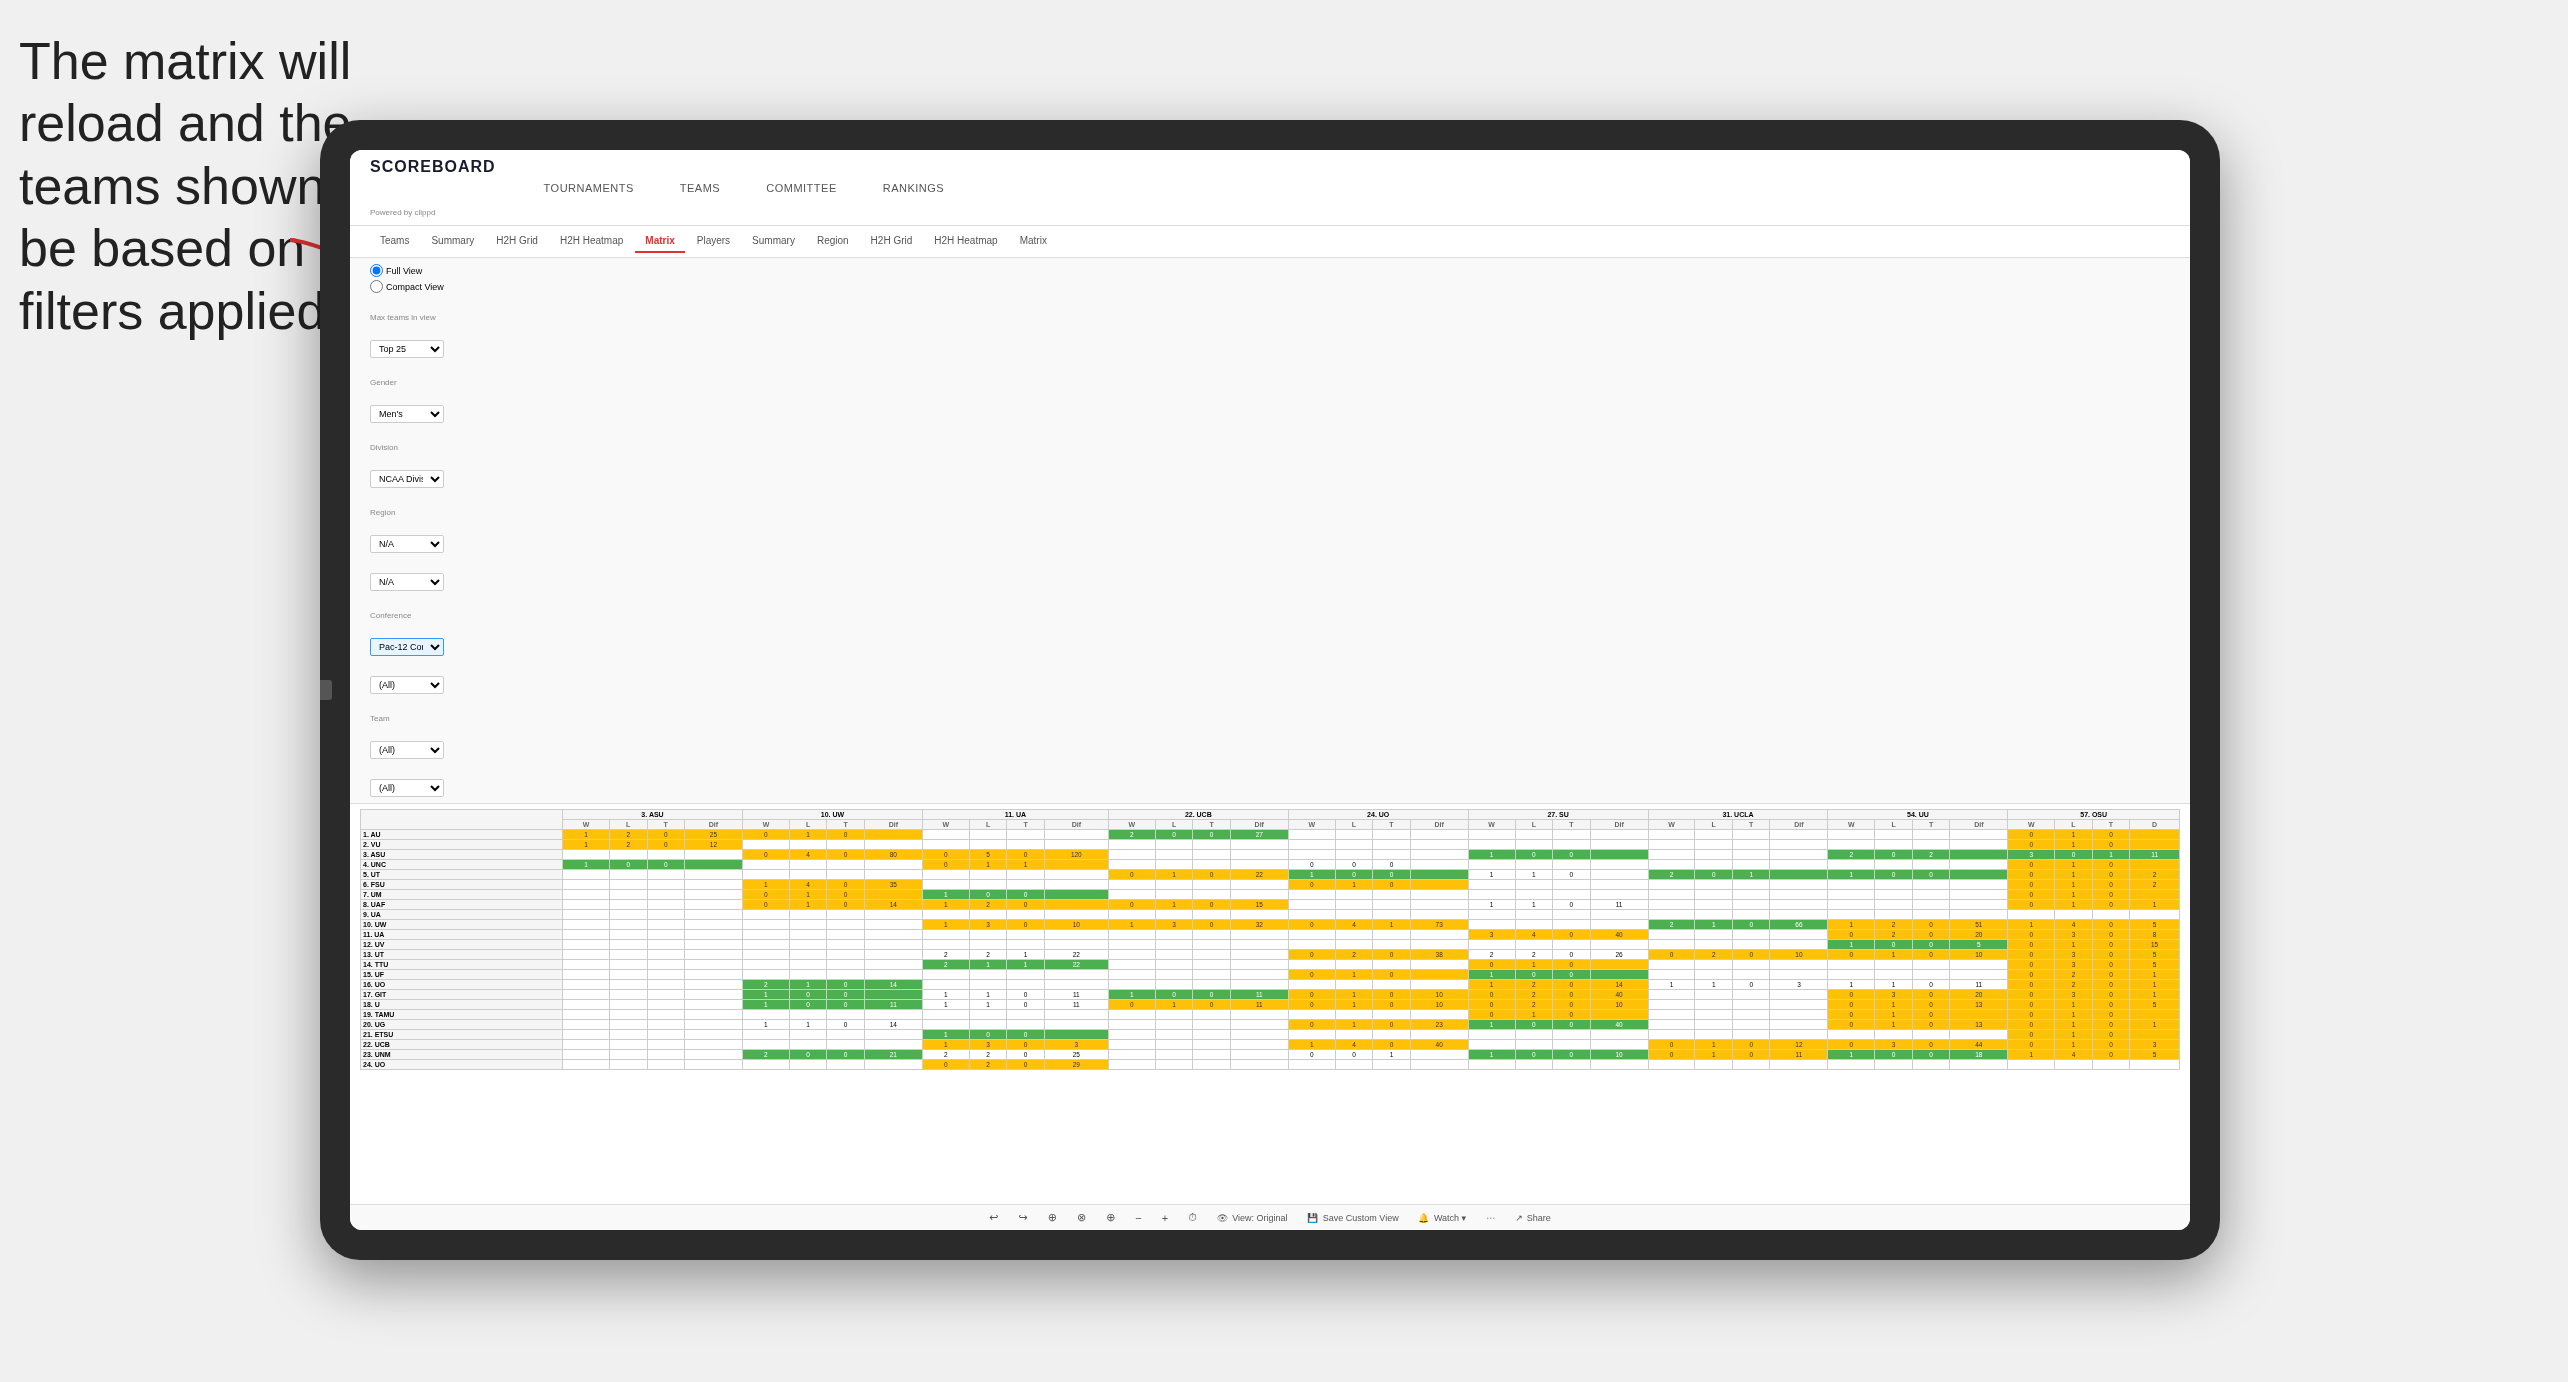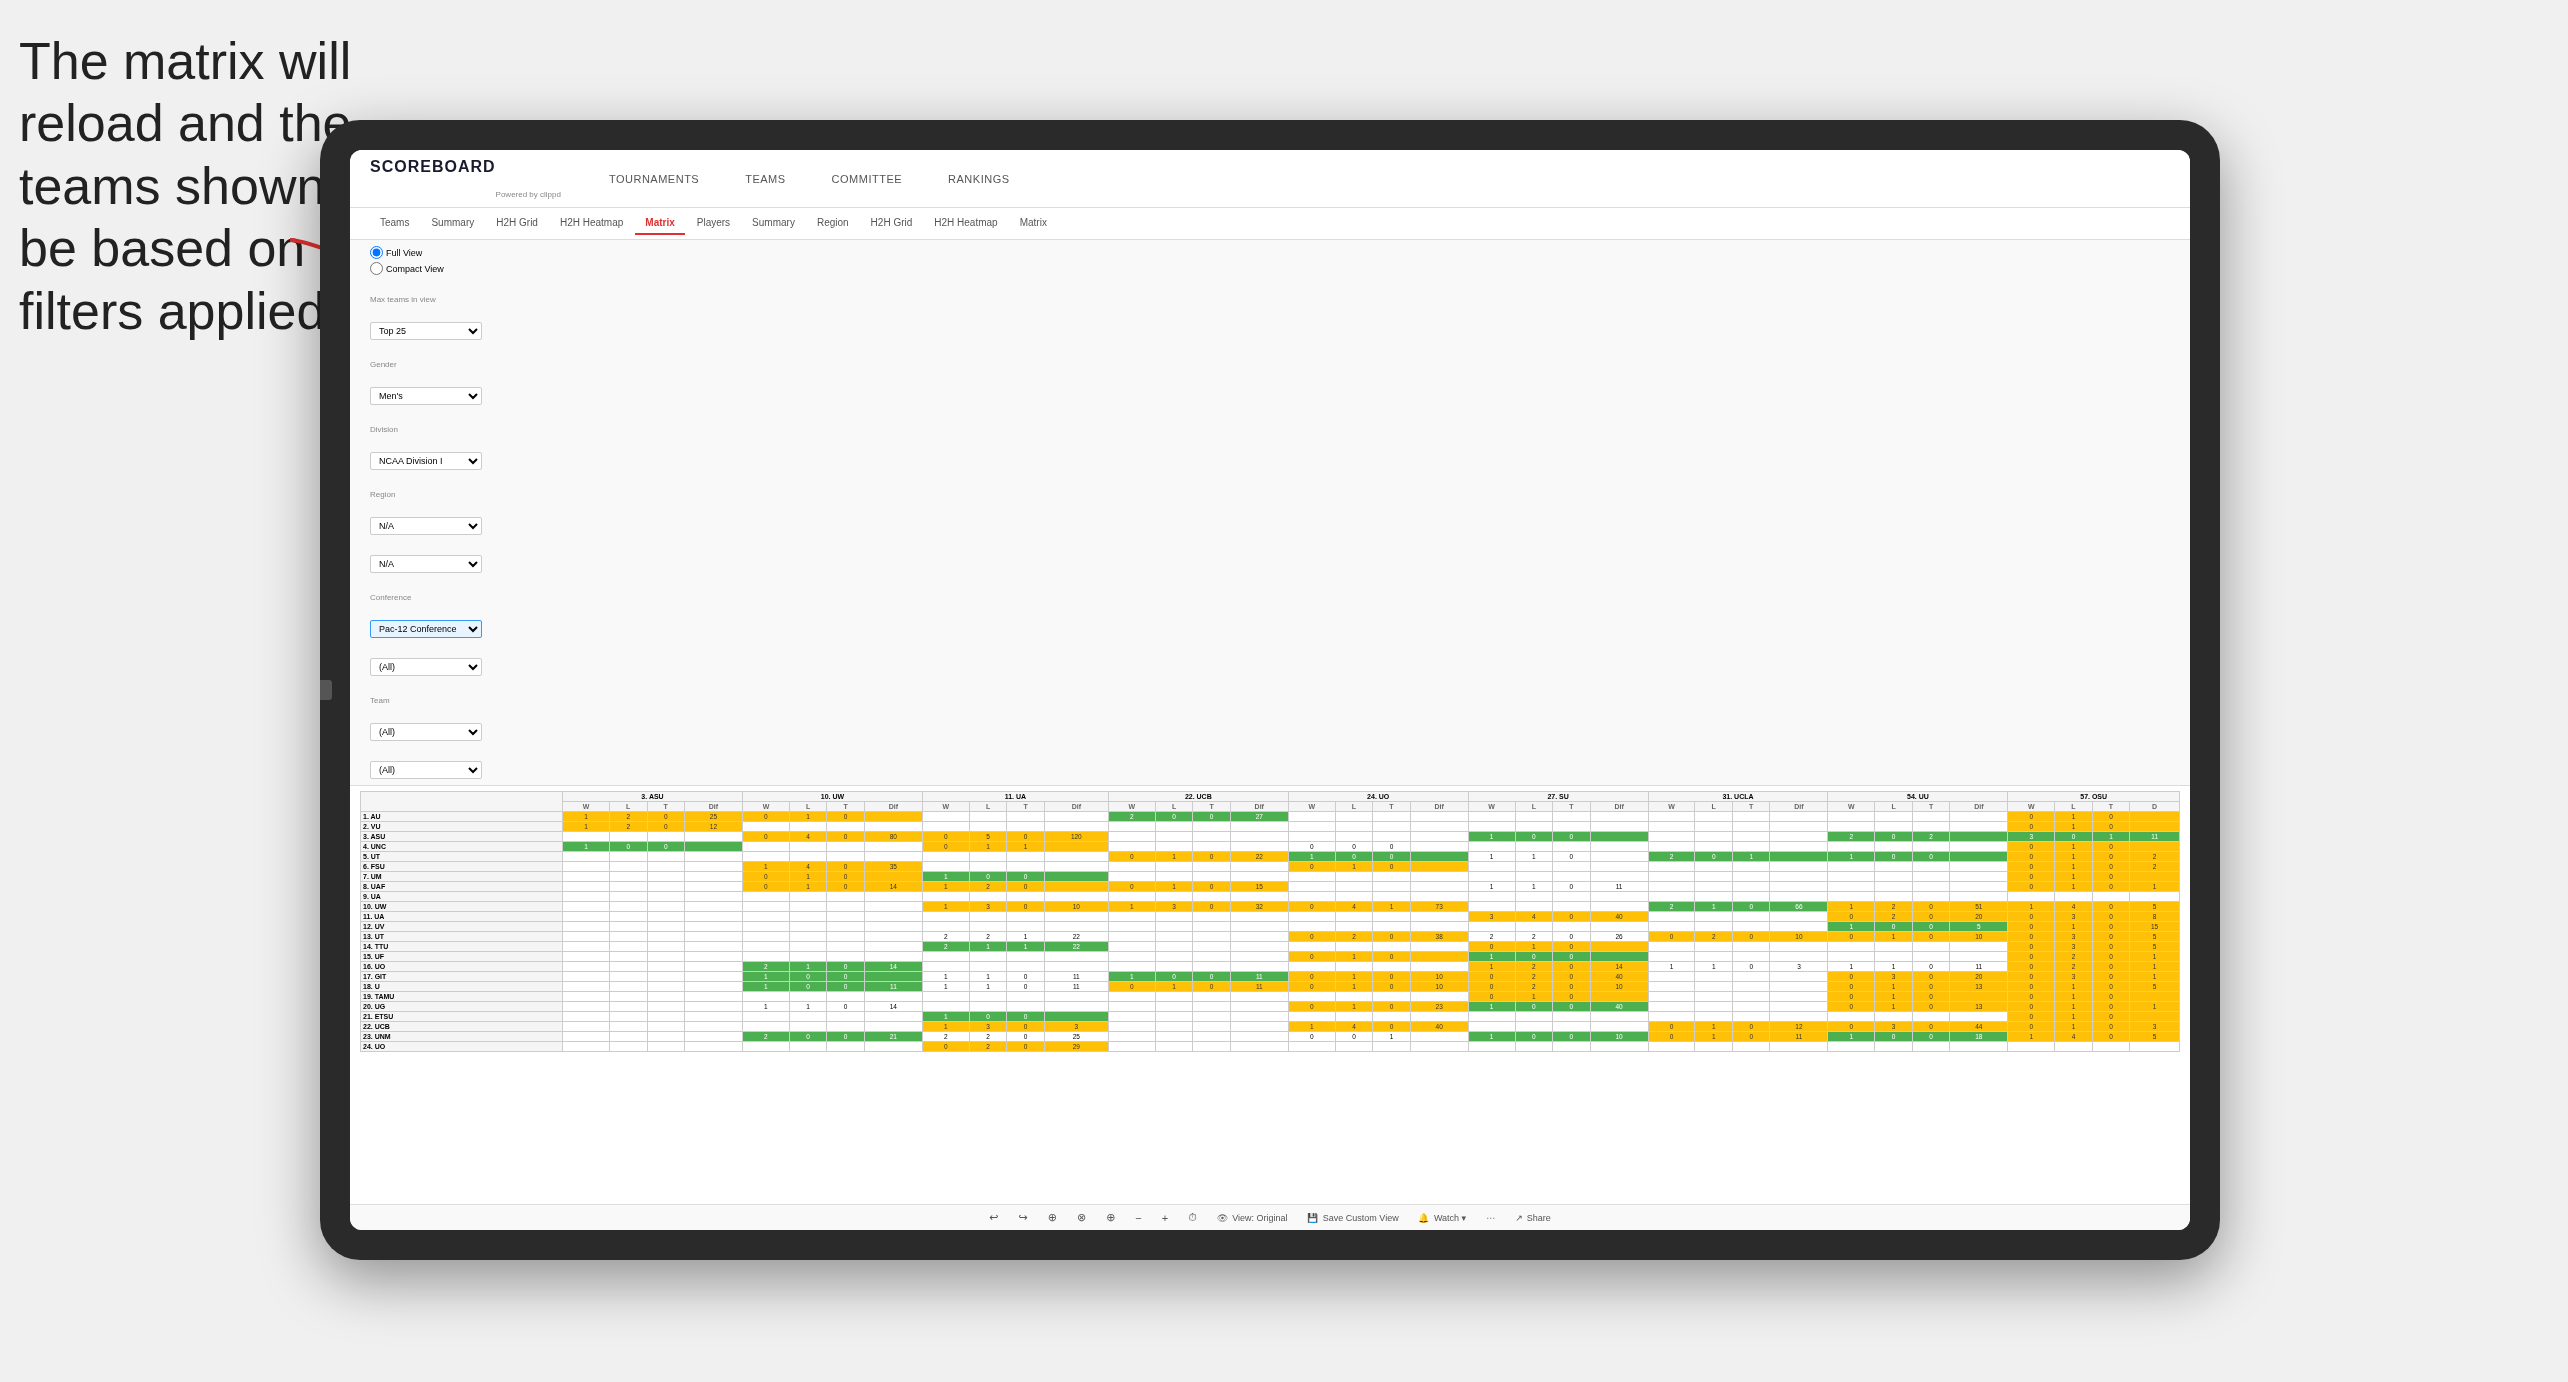--- a/index.html
+++ b/index.html
@@ -53,21 +53,21 @@
       border-bottom: 1px solid #ddd;
       padding: 8px 20px;
       display: flex;
       align-items: center;
       gap: 30px;
       flex-shrink: 0;
     }
 
     .logo-area {
       display: flex;
-      flex-direction: row;
+      flex-direction: column;
       margin-right: 10px;
     }
 
     .logo-title {
       font-size: 16px;
       font-weight: 900;
       color: #1a1a2e;
       letter-spacing: 1px;
     }
 
@@ -146,21 +146,21 @@
       font-size: 8px;
       color: #888;
     }
 
     .filter-select {
       font-size: 9px;
       border: 1px solid #ccc;
       padding: 2px 4px;
       border-radius: 2px;
       background: #fff;
-      width: 112px;
+      width: 74px;
     }
 
     .filter-select.highlighted {
       border-color: #3399ff;
       background: #e8f4ff;
     }
 
     
     .matrix-area {
       flex: 1;

